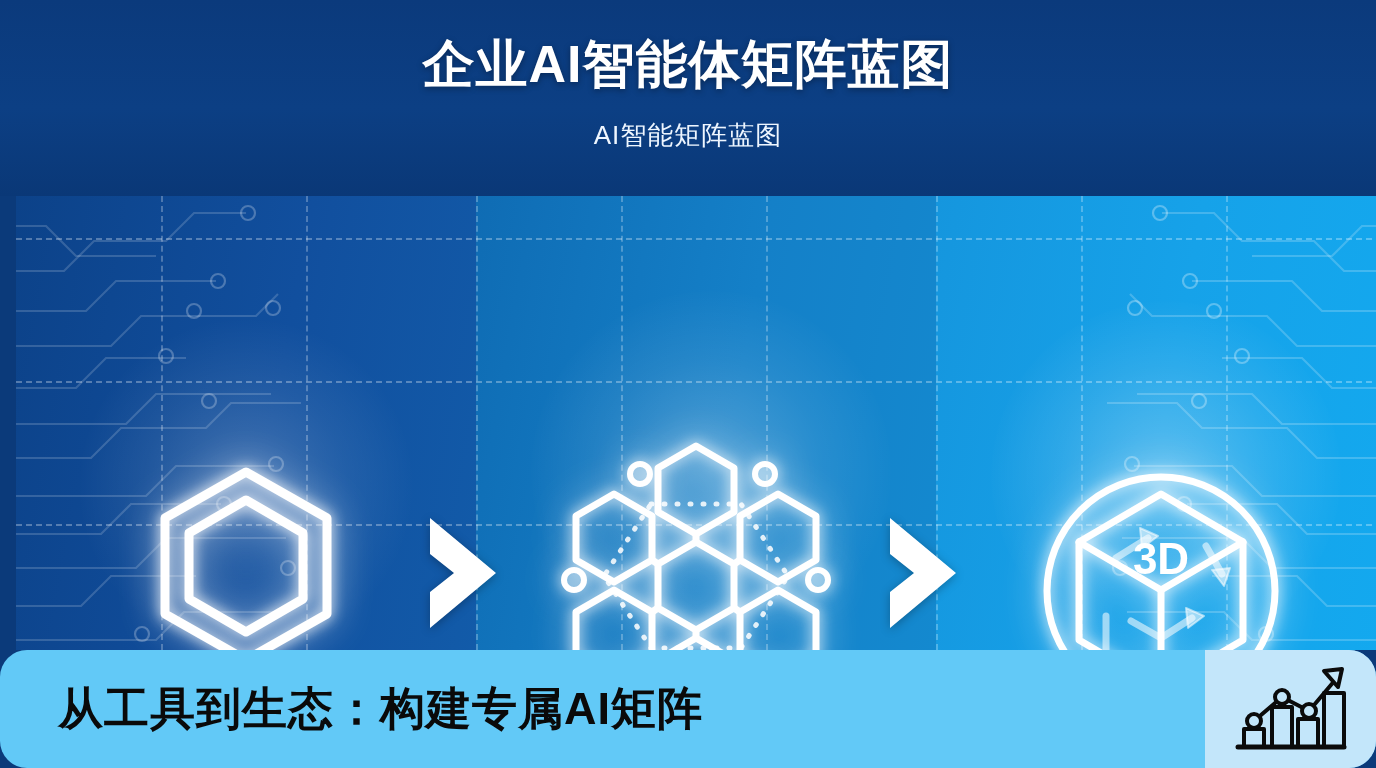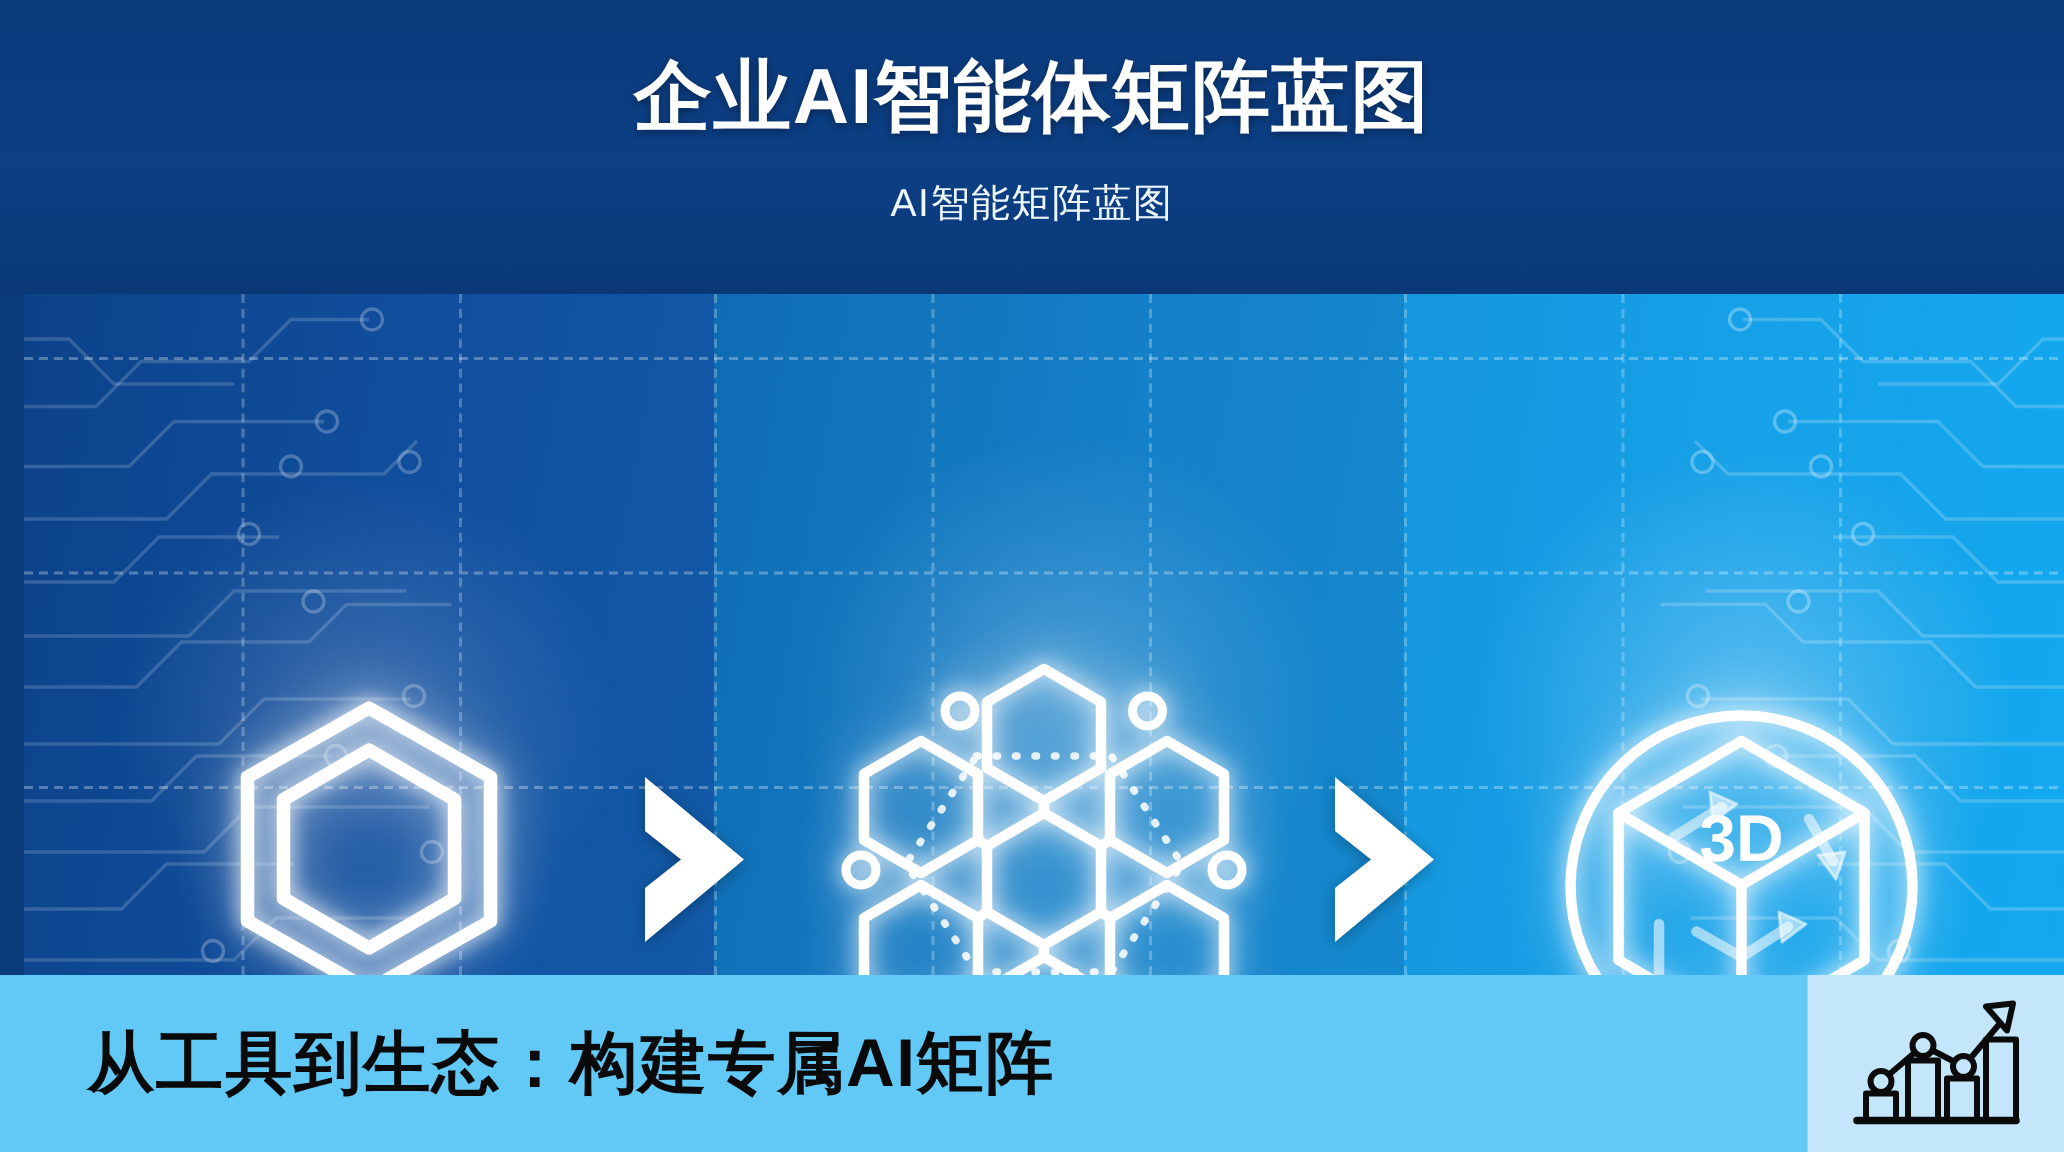--- a/index.html
+++ b/index.html
@@ -97,20 +97,21 @@
   #chevron-1 { left: 408px; top: 318px; }
   #chevron-2 { left: 868px; top: 318px; }
   .chevron svg { display: block; filter: drop-shadow(0 2px 5px rgba(0,0,0,0.28)); }
 
   
   #footer {
     position: absolute; left: 0; top: 650px;
     width: 1376px; height: 118px;
     background: #62c9f7;
     overflow: hidden;
+    border-radius: 27px;
   }
   #footer-text {
     position: absolute; left: 58px; top: 0; height: 118px;
     display: flex; align-items: center;
     font-size: 45px; font-weight: bold; color: #0a0a0a;
     letter-spacing: 1px;
   }
   #footer-icon-panel {
     position: absolute; left: 1205px; top: 0;
     width: 171px; height: 118px;

